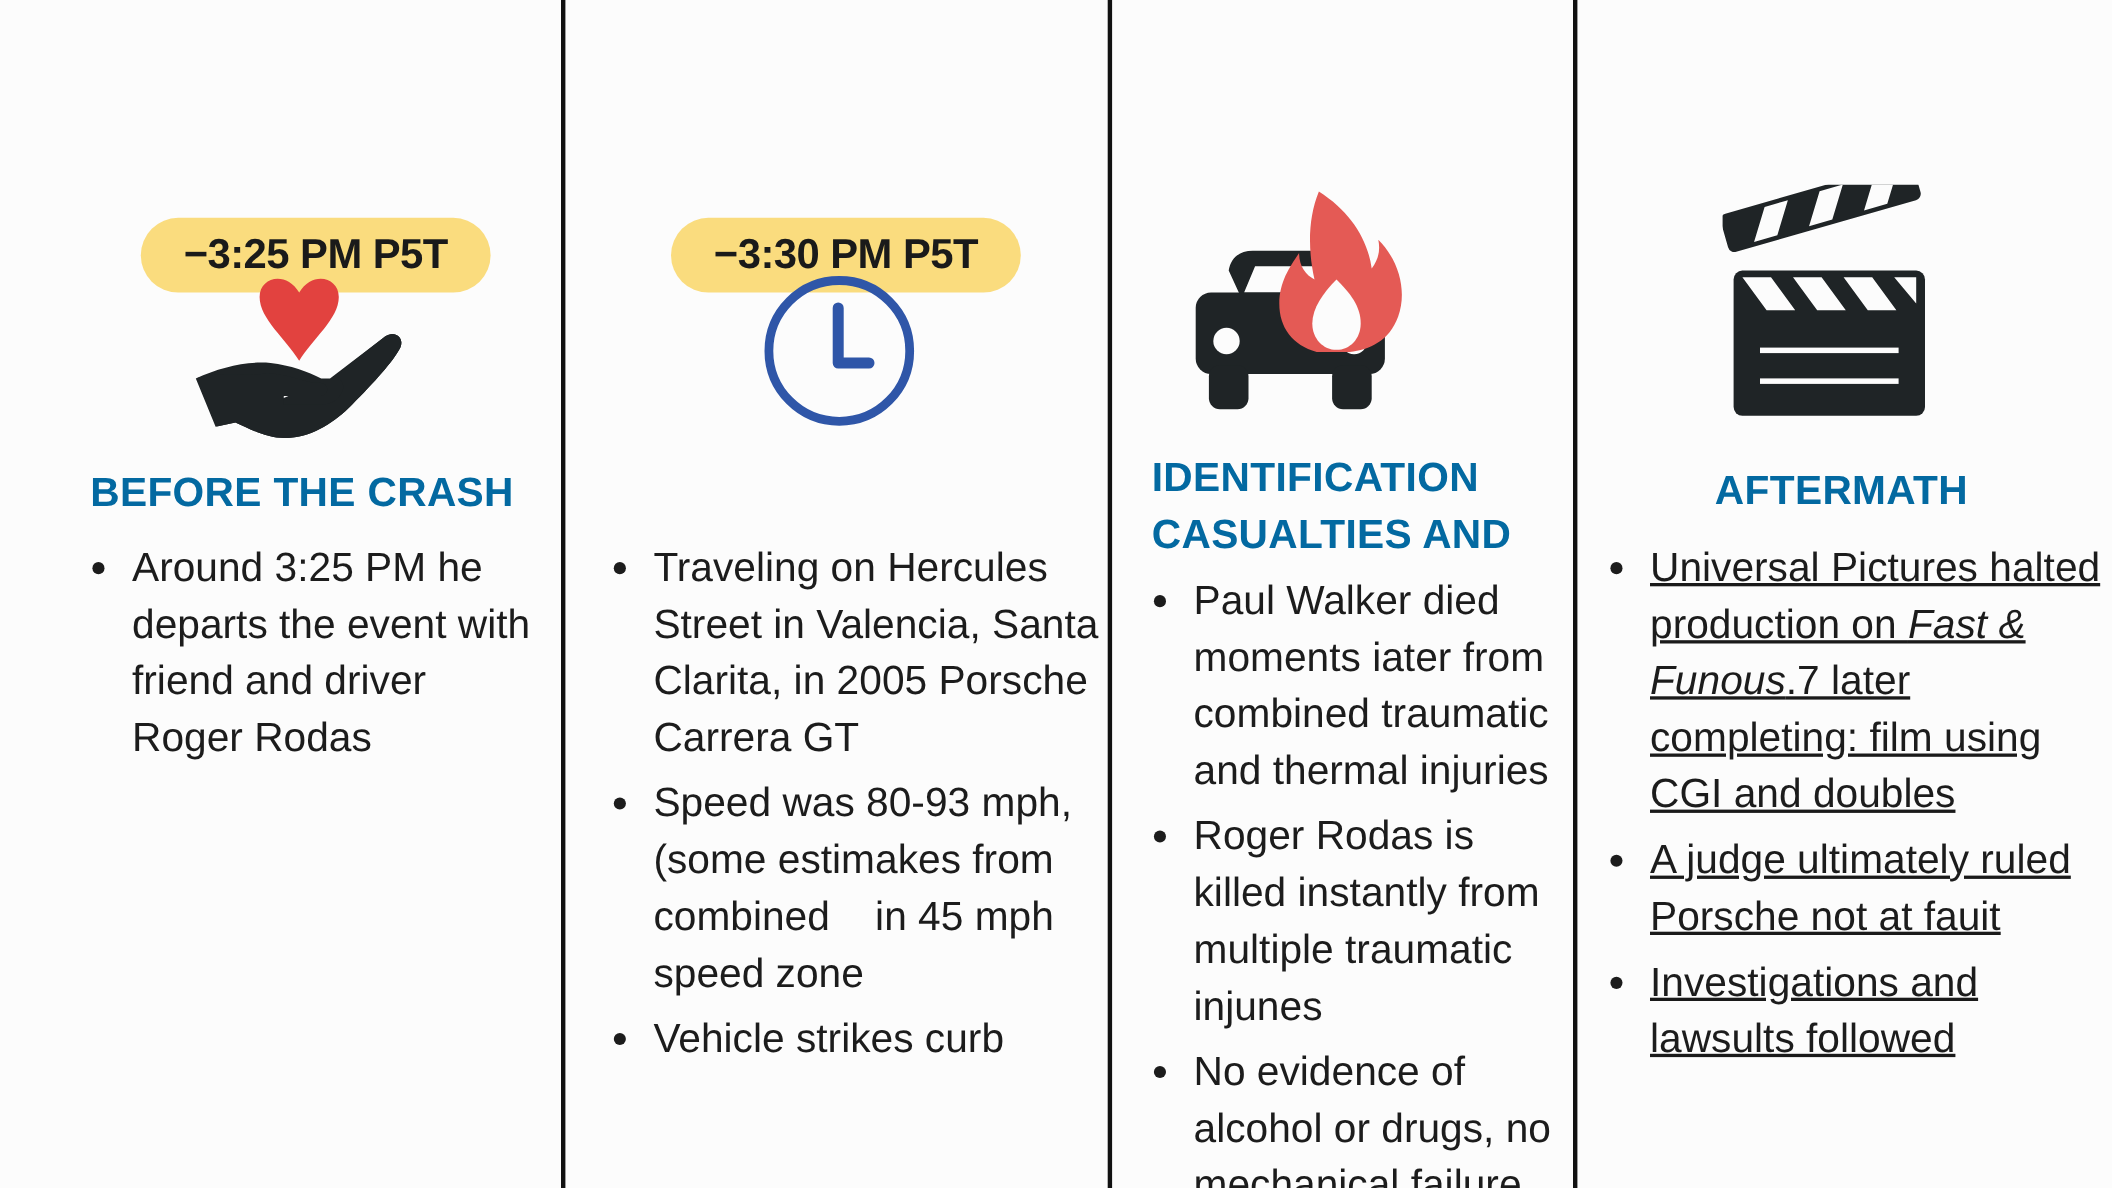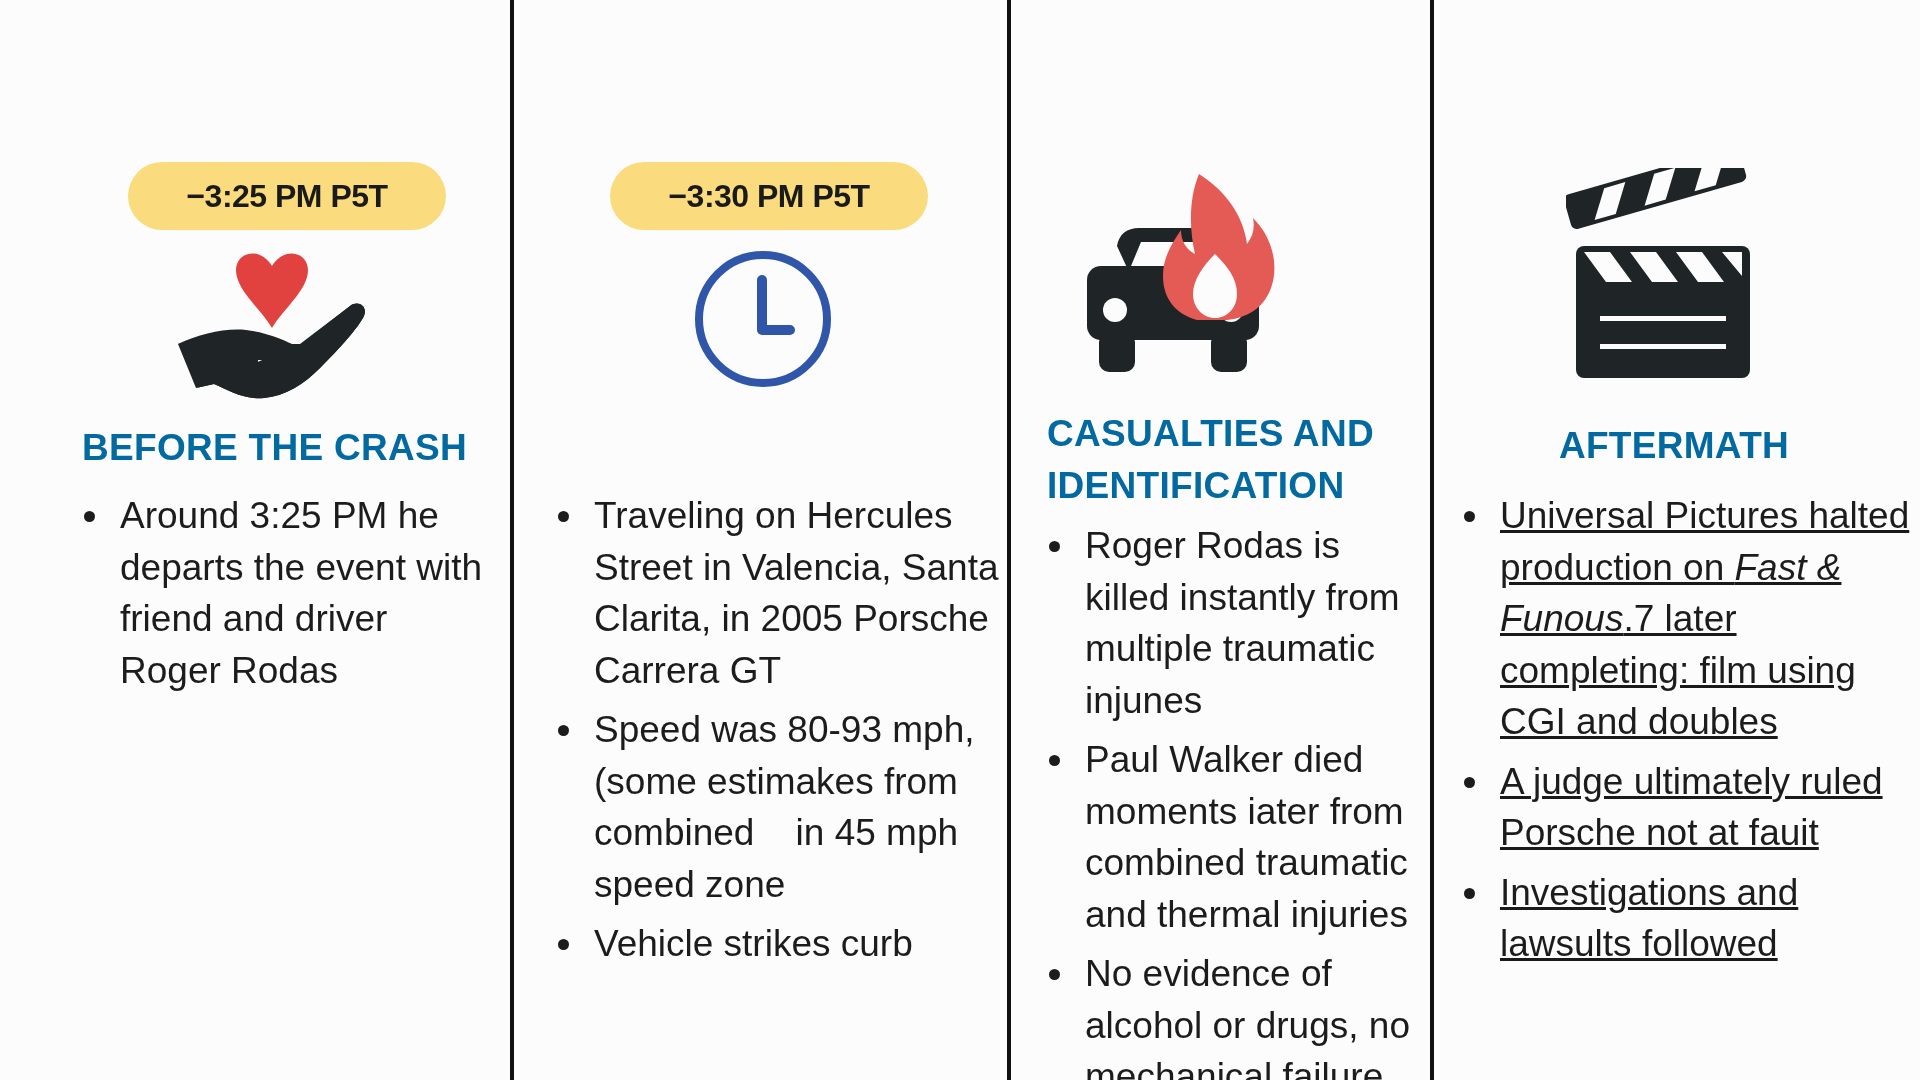--- a/index.html
+++ b/index.html
@@ -32,23 +32,24 @@
     }
     .pill {
       position: absolute;
       height: 68px;
       border-radius: 34px;
       background: #fadc7e;
       display: flex;
       align-items: center;
       justify-content: center;
       font-weight: 700;
-      font-size: 32px;
+      font-size: 38px;
       letter-spacing: -0.5px;
       color: #1a1a1a;
+      margin-top: 36px;
     }
     .icon {
       position: absolute;
     }
     .heading {
       position: absolute;
       font-weight: 700;
       font-size: 37px;
       letter-spacing: 0.3px;
       color: #0369a1;
@@ -133,27 +134,27 @@
         <rect x="22" y="170" width="36" height="40" rx="10" fill="#1f2426"></rect>
         <rect x="134" y="170" width="36" height="40" rx="10" fill="#1f2426"></rect>
         <circle cx="38" cy="148" r="12" fill="#fcfcfc"></circle>
         <circle cx="154" cy="148" r="12" fill="#fcfcfc"></circle>
         <path d="M122,12 C150,30 166,54 170,82 C176,74 178,66 176,56 C196,76 202,104 194,126 C186,148 168,156 150,158 L120,158 C98,152 86,136 86,114 C86,94 96,80 104,68 C104,80 110,88 118,92 C112,66 112,36 122,12 Z" fill="#e45a55"></path>
         <path d="M138,92 C150,104 160,116 160,132 C160,146 150,156 138,156 C126,156 116,146 116,132 C116,118 126,104 138,92 Z" fill="#fcfcfc"></path>
       </svg>
     </div>
 
     <div class="heading" style="left:36px; top:408px; width:380px;">
+      <div>IDENTIFICATION</div>
       <div>CASUALTIES AND</div>
-      <div>IDENTIFICATION</div>
     </div>
 
     <ul class="bullets" style="left:36px; top:520px; width:380px;">
+      <li>Paul Walker died moments iater from combined traumatic and thermal injuries</li>
       <li>Roger Rodas is killed instantly from multiple traumatic injunes</li>
-      <li>Paul Walker died moments iater from combined traumatic and thermal injuries</li>
       <li>No evidence of alcohol or drugs, no mechanical failure</li>
     </ul>
   </div>
 
   <div class="col" style="left:1434px; width:486px;">
     <div class="icon" style="left:132px; top:168px; width:190px; height:212px;">
       <svg width="190" height="212" viewBox="0 0 190 212">
         <g transform="rotate(-16 8 60)">
           <rect x="6" y="26" width="182" height="36" rx="6" fill="#1f2426"></rect>
           <path d="M30,58 L48,30 L70,30 L52,58 Z M82,58 L100,30 L122,30 L104,58 Z M134,58 L152,30 L174,30 L156,58 Z" fill="#fcfcfc"></path>

